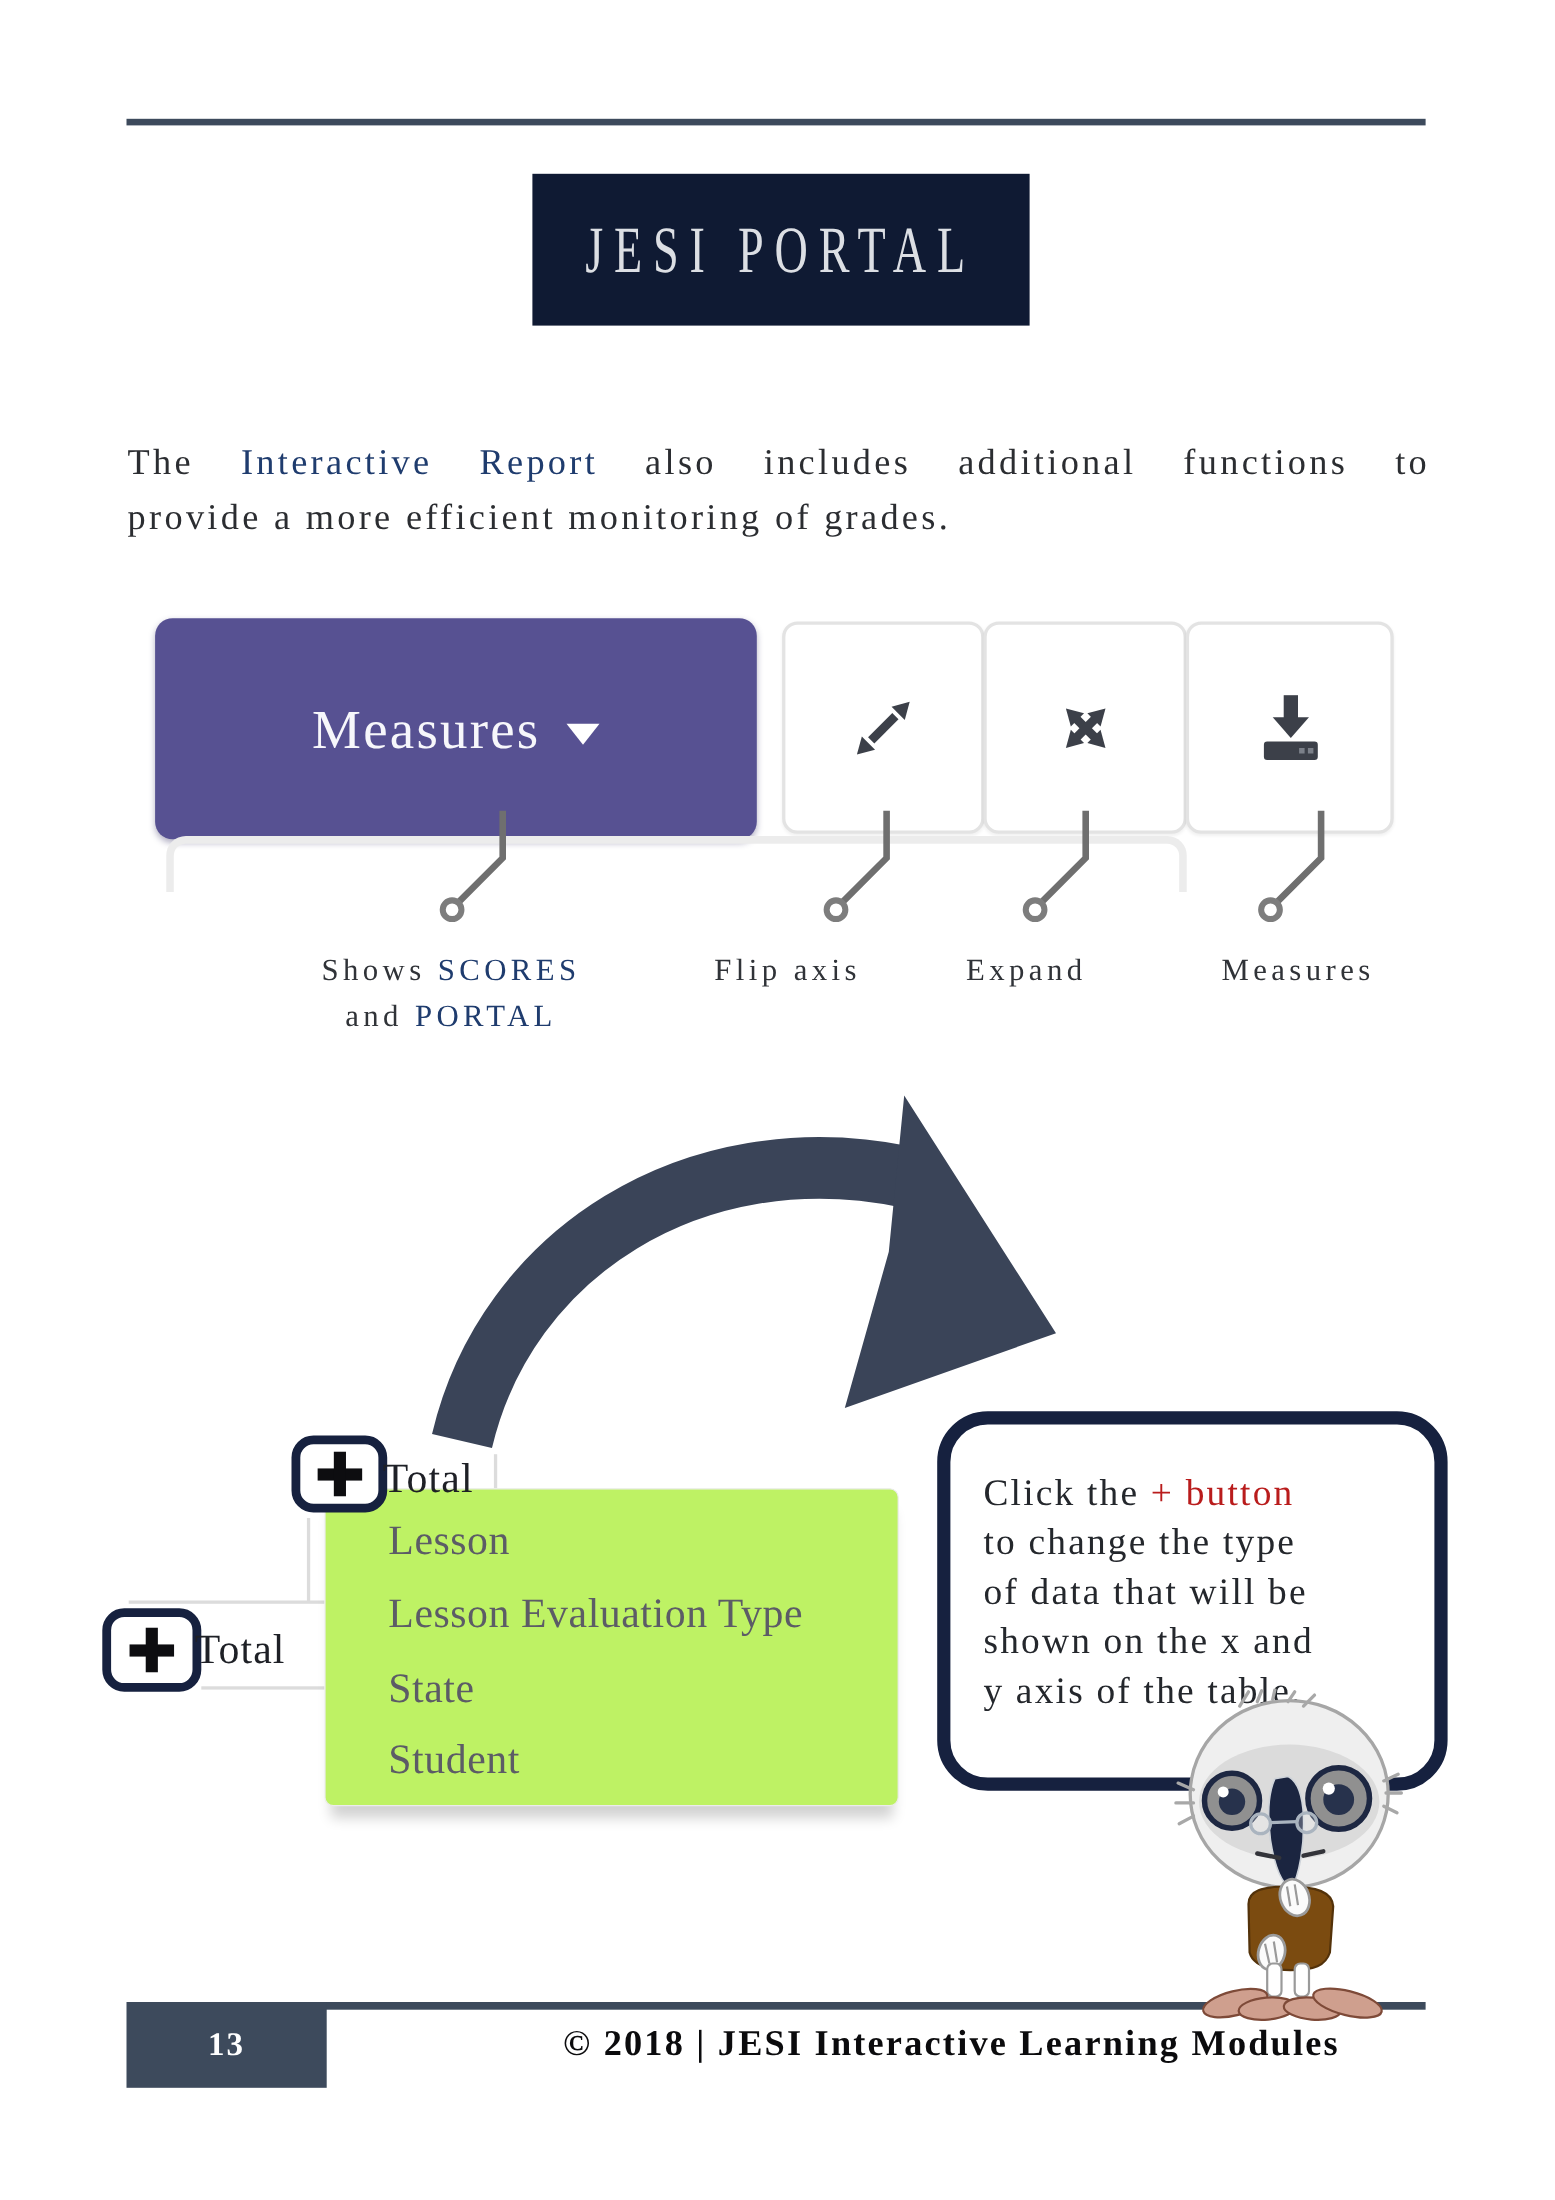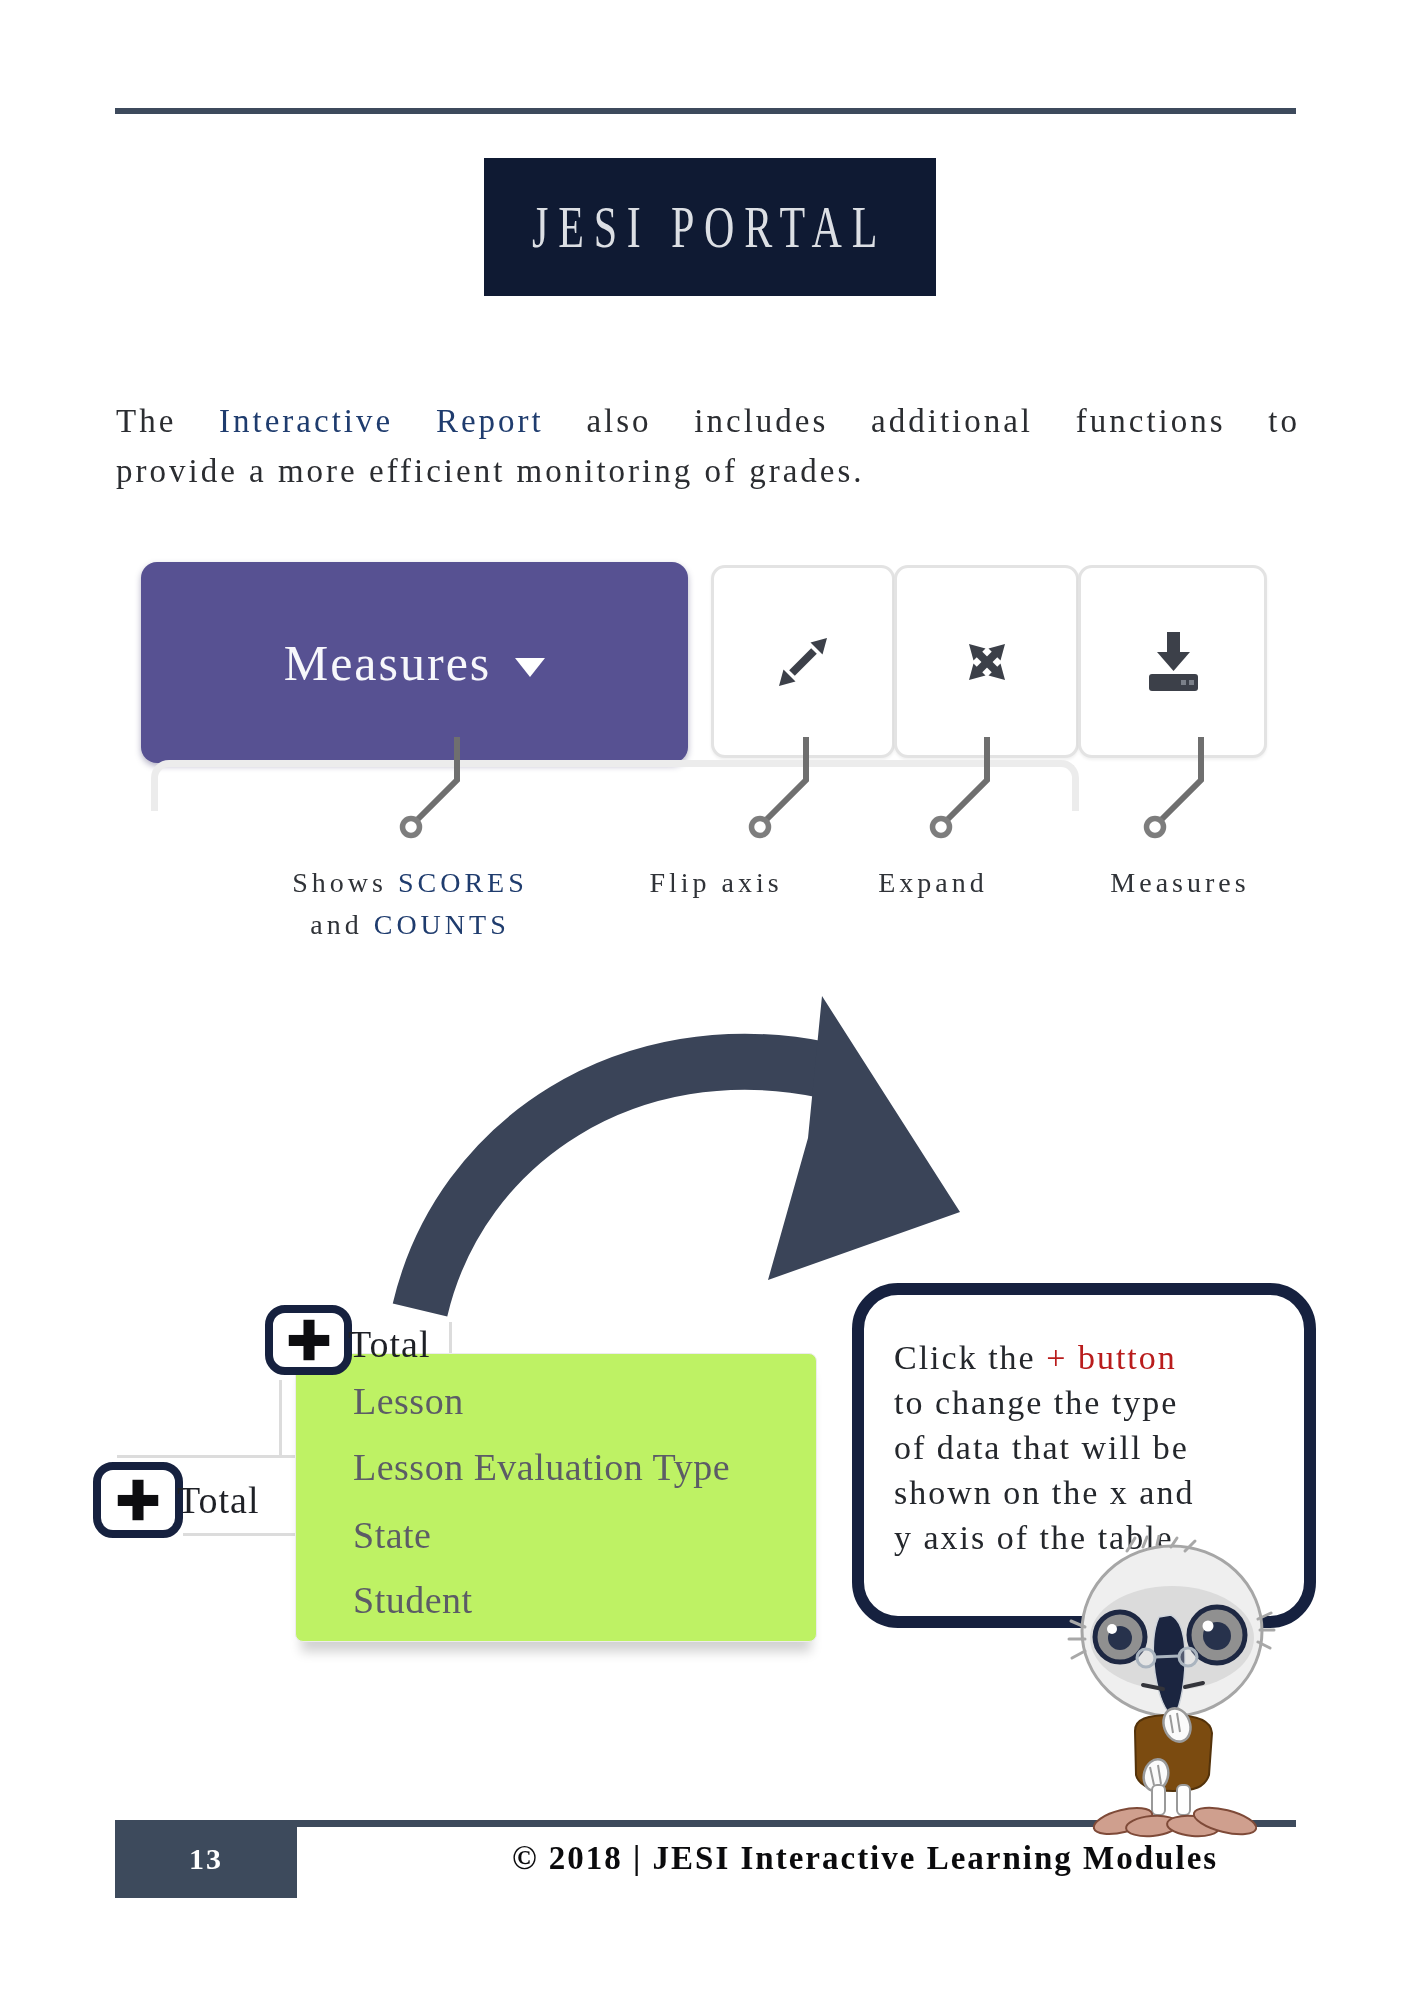--- a/index.html
+++ b/index.html
@@ -147,21 +147,21 @@
     <path d="M66,2 V45 L25,86" fill="none" stroke="#6f6f6f" stroke-width="6"></path>
     <circle cx="20" cy="92" r="8.5" fill="#ffffff" stroke="#7d7d7d" stroke-width="5.5"></circle>
   </svg>
   <svg class="abs connector c4" viewBox="0 0 80 110">
     <path d="M66,2 V45 L25,86" fill="none" stroke="#6f6f6f" stroke-width="6"></path>
     <circle cx="20" cy="92" r="8.5" fill="#ffffff" stroke="#7d7d7d" stroke-width="5.5"></circle>
   </svg>
 
   <div class="abs callout big">
     <div><span>Shows </span><span class="blue">SCORES</span></div>
-    <div><span>and </span><span class="blue">COUNTS</span></div>
+    <div><span>and </span><span class="blue">PORTAL</span></div>
   </div>
   <div class="abs callout f">Flip axis</div>
   <div class="abs callout e">Expand</div>
   <div class="abs callout d">Measures</div>
 
   <svg class="abs arrow-wrap" viewBox="0 0 600 360">
     <path d="M40,330 C80,160 250,50 444,90" fill="none" stroke="#3a4458" stroke-width="56"></path>
     <polygon points="442,16 580,232 388,300 428,158" fill="#3a4458"></polygon>
   </svg>
 

